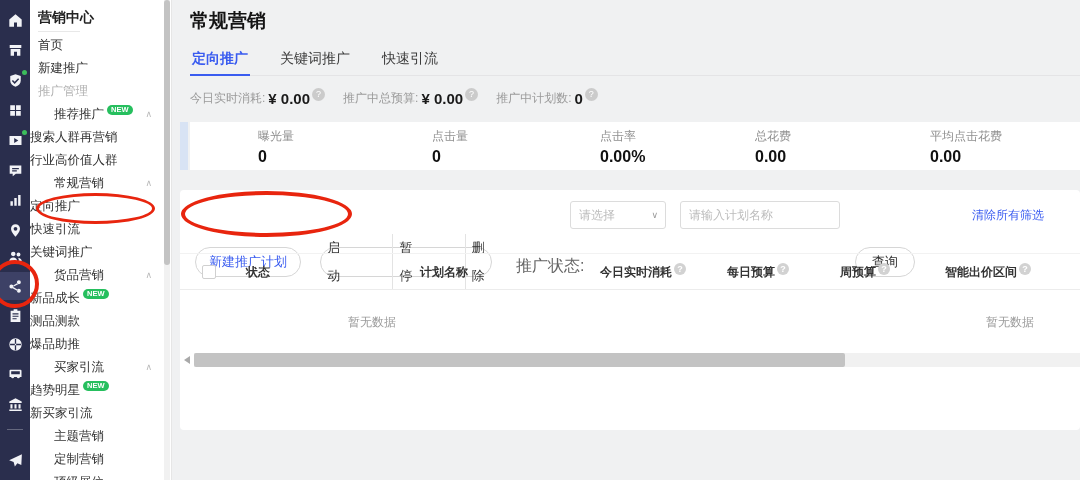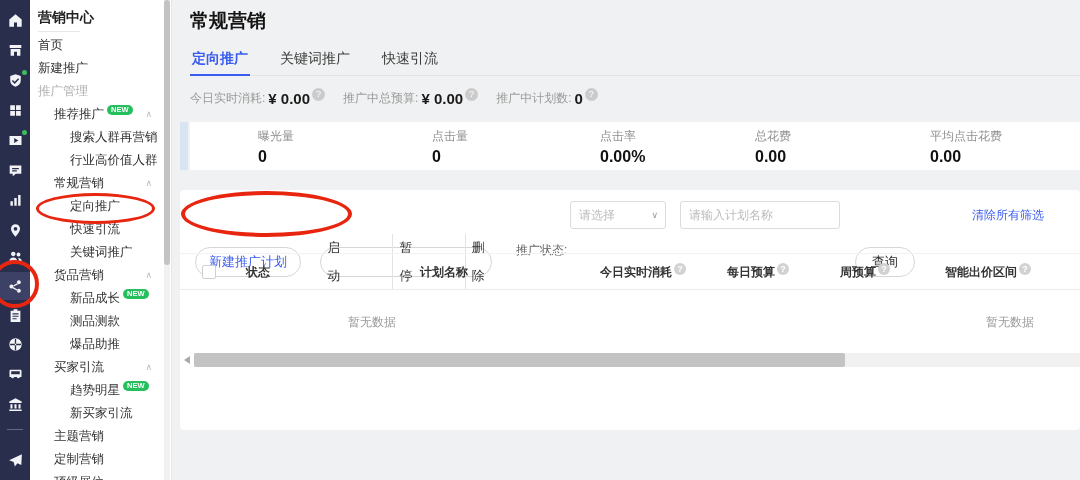--- a/index.html
+++ b/index.html
@@ -24,21 +24,21 @@
   .rail-divider { position:absolute; left:7px; top:429px; width:16px; border-top:1px solid rgba(255,255,255,.28); }
 
   
   .sidebar { position:absolute; left:30px; top:0; width:142px; height:480px; background:#fff; border-right:1px solid #e6e6e6; z-index:4; }
   .sd-title { position:absolute; left:8px; top:9px; font-size:14px; font-weight:bold; color:#222; }
   .sd-title-divider { position:absolute; left:8px; top:31px; width:42px; border-top:1px solid #e8e8e8; }
   .sd-items { position:absolute; left:0; top:34px; right:7px; bottom:0; overflow:hidden; }
   .sd-item { position:relative; height:23px; line-height:23px; font-size:12.5px; color:#333; cursor:pointer; white-space:nowrap; }
   .sd-item[data-level="0"]{ padding-left:8px; }
   .sd-item[data-level="1"]{ padding-left:24px; }
-  .sd-item[data-level="2"]{ padding-left:40px; }
+  .sd-item[data-level="2"]{ }
   .sd-item[data-section="true"]{ color:#b3b3b3; cursor:default; }
   .sd-badge { display:inline-block; margin-left:3px; background:#26bf5e; color:#fff; font-size:7.5px; line-height:10px; padding:0 4px; border-radius:6px; vertical-align:6px; font-weight:bold; }
   .sd-caret { position:absolute; right:12px; top:0; color:#b9b9b9; font-size:9px; }
   .sd-track { position:absolute; right:1px; top:0; bottom:0; width:6px; background:#f1f1f1; }
   .sd-thumb { position:absolute; right:1px; top:0; width:6px; height:265px; background:#c3c3c3; border-radius:3px; cursor:grab; }
 
   
   .main { position:absolute; left:172px; top:0; right:0; bottom:0; }
   .page-title { position:absolute; left:18px; top:8px; font-size:19px; font-weight:bold; color:#141414; }
   .tabs { position:absolute; left:18px; right:0; top:50px; height:26px; border-bottom:1px solid #e4e4e6; display:flex; gap:28px; }
@@ -59,21 +59,21 @@
   .metrics-card div:nth-of-type(5){left:740px}
   .m-label { font-size:12px; color:#8f8f8f; margin-bottom:3px; }
   .m-value { font-size:16px; font-weight:bold; color:#111; }
 
   .table-card { position:absolute; left:8px; right:0; top:190px; height:240px; background:#fff; border-radius:4px; }
   .btn { position:absolute; top:10px; height:30px; background:#fff; border:1px solid #d6d6d6; border-radius:16px; font-size:13px; color:#333; display:flex; align-items:center; justify-content:center; cursor:pointer;margin-top:47px; }
   .btn-create { left:15px; width:106px; color:#3a5cf0; }
   .btn-group { left:140px; width:172px; padding:0;gap:46px; }
   .btn-group span { flex:1; text-align:center; line-height:28px; cursor:pointer; }
   .btn-group span + span { border-left:1px solid #e3e3e3; }
-  .tb-label { position:absolute; left:336px; top:4px; line-height:30px; font-size:12px; color:#666;margin-top:41px; }
+  .tb-label { position:absolute; left:336px; top:20px; line-height:30px; font-size:16px; color:#666;margin-top:41px; }
   .select { position:absolute; left:390px; top:11px; width:96px; height:28px; border:1px solid #dcdcdc; border-radius:3px; background:#fff; font-size:12px; color:#bcbcbc; line-height:26px; padding:0 8px; cursor:pointer; }
   .select .chev { position:absolute; right:7px; top:0; color:#999; font-size:9px; }
   .inp { position:absolute; left:500px; top:11px; width:160px; height:28px; border:1px solid #dcdcdc; border-radius:3px; font-size:12px; padding:0 8px; color:#7f1d1d; outline:none; }
   .inp::placeholder { color:#bcbcbc; }
   .btn-query { left:675px; width:60px; }
   .clear-link { position:absolute; left:748px; top:10px; line-height:30px; font-size:12px; color:#3a5cf0; cursor:pointer;margin-left:44px; }
 
   .thead { position:absolute; left:0; right:0; top:63px; height:37px; border-top:1px solid #f2f2f2; border-bottom:1px solid #ececec; }
   .th-check { position:absolute; left:22px; top:11px; width:14px; height:14px; border:1px solid #d0d0d0; border-radius:2px; background:#fff; cursor:pointer; }
   .th { position:absolute; top:0; line-height:36px; font-size:12px; font-weight:bold; color:#333; white-space:nowrap; }

